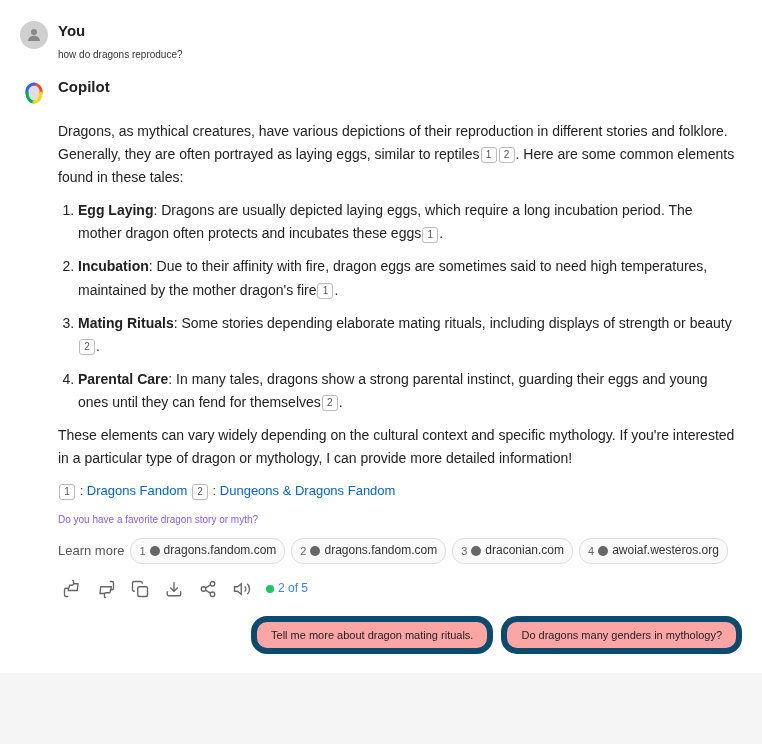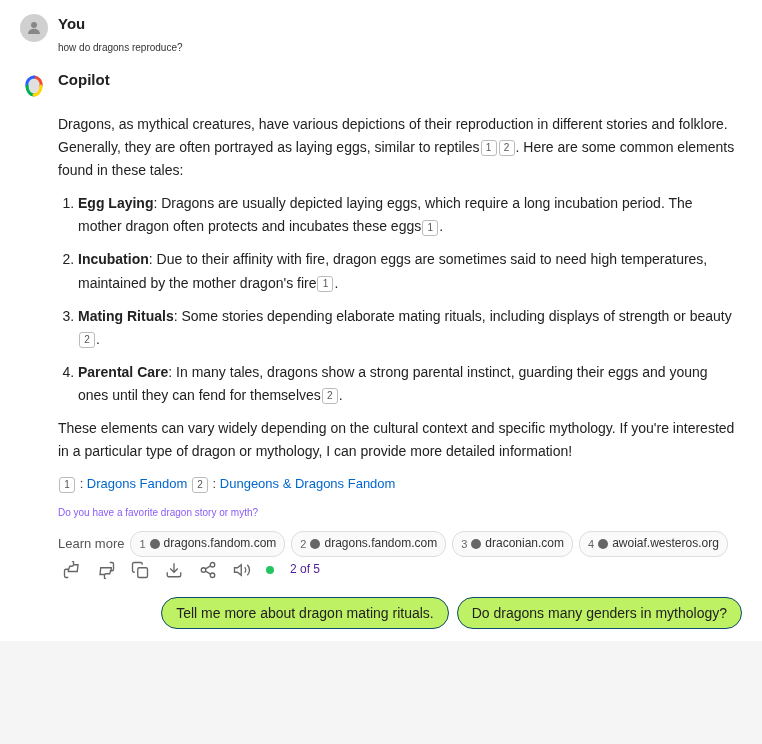--- a/index.html
+++ b/index.html
@@ -6,21 +6,21 @@
     body {
       font-family: -apple-system, BlinkMacSystemFont, 'Segoe UI', sans-serif;
       font-size: 14px;
       background: #f5f5f5;
       color: #222;
       width: 762px;
       min-height: 744px;
     }
     .chat-container {
       background: #fff;
-      padding: 12px 20px;
+      padding: 19px 20px;
       max-width: 762px;
     }
 
     
     .user-block {
       display: flex;
       align-items: flex-start;
       gap: 10px;
       margin-bottom: 18px;
     }
@@ -110,20 +110,21 @@
       font-size: 10px;
       color: #8b5cf6;
       margin-bottom: 14px;
     }
 
     .learn-more {
       display: flex;
       align-items: center;
       gap: 6px;
       flex-wrap: wrap;
+      margin-bottom: 12px;
       font-size: 13px;
     }
     .learn-more-label {
       color: #555;
       font-size: 13px;
     }
     .learn-more-chip {
       display: inline-flex;
       align-items: center;
       gap: 4px;
@@ -161,45 +162,45 @@
       padding: 4px 5px;
       border-radius: 4px;
       color: #666;
       font-size: 16px;
       display: flex;
       align-items: center;
     }
     .page-indicator {
       display: flex;
       align-items: center;
-      gap: 16px;
+      gap: 4px;
       margin-left: 4px;
       font-size: 12px;
-      color: #4c1d95;
+      color: #3b82f6;
     }
     .green-dot {
       width: 8px;
       height: 8px;
       border-radius: 50%;
       background: #22c55e;
     }
 
     .suggestion-buttons {
       display: flex;
       flex-wrap: wrap;
       gap: 8px;
       justify-content: flex-end;
       margin-top: 8px;
     }
     .suggestion-btn {
-      border: 1px solid #0c4a6e;
-      background: #bef264;
+      border: 6px solid #0c4a6e;
+      background: #fca5a5;
       border-radius: 16px;
       padding: 7px 14px;
-      font-size: 14px;
+      font-size: 11px;
       color: #222;
       cursor: pointer;
       white-space: nowrap;
     }
 
     .bold { font-weight: 700; }
   </style>
 </head>
 <body>
 

